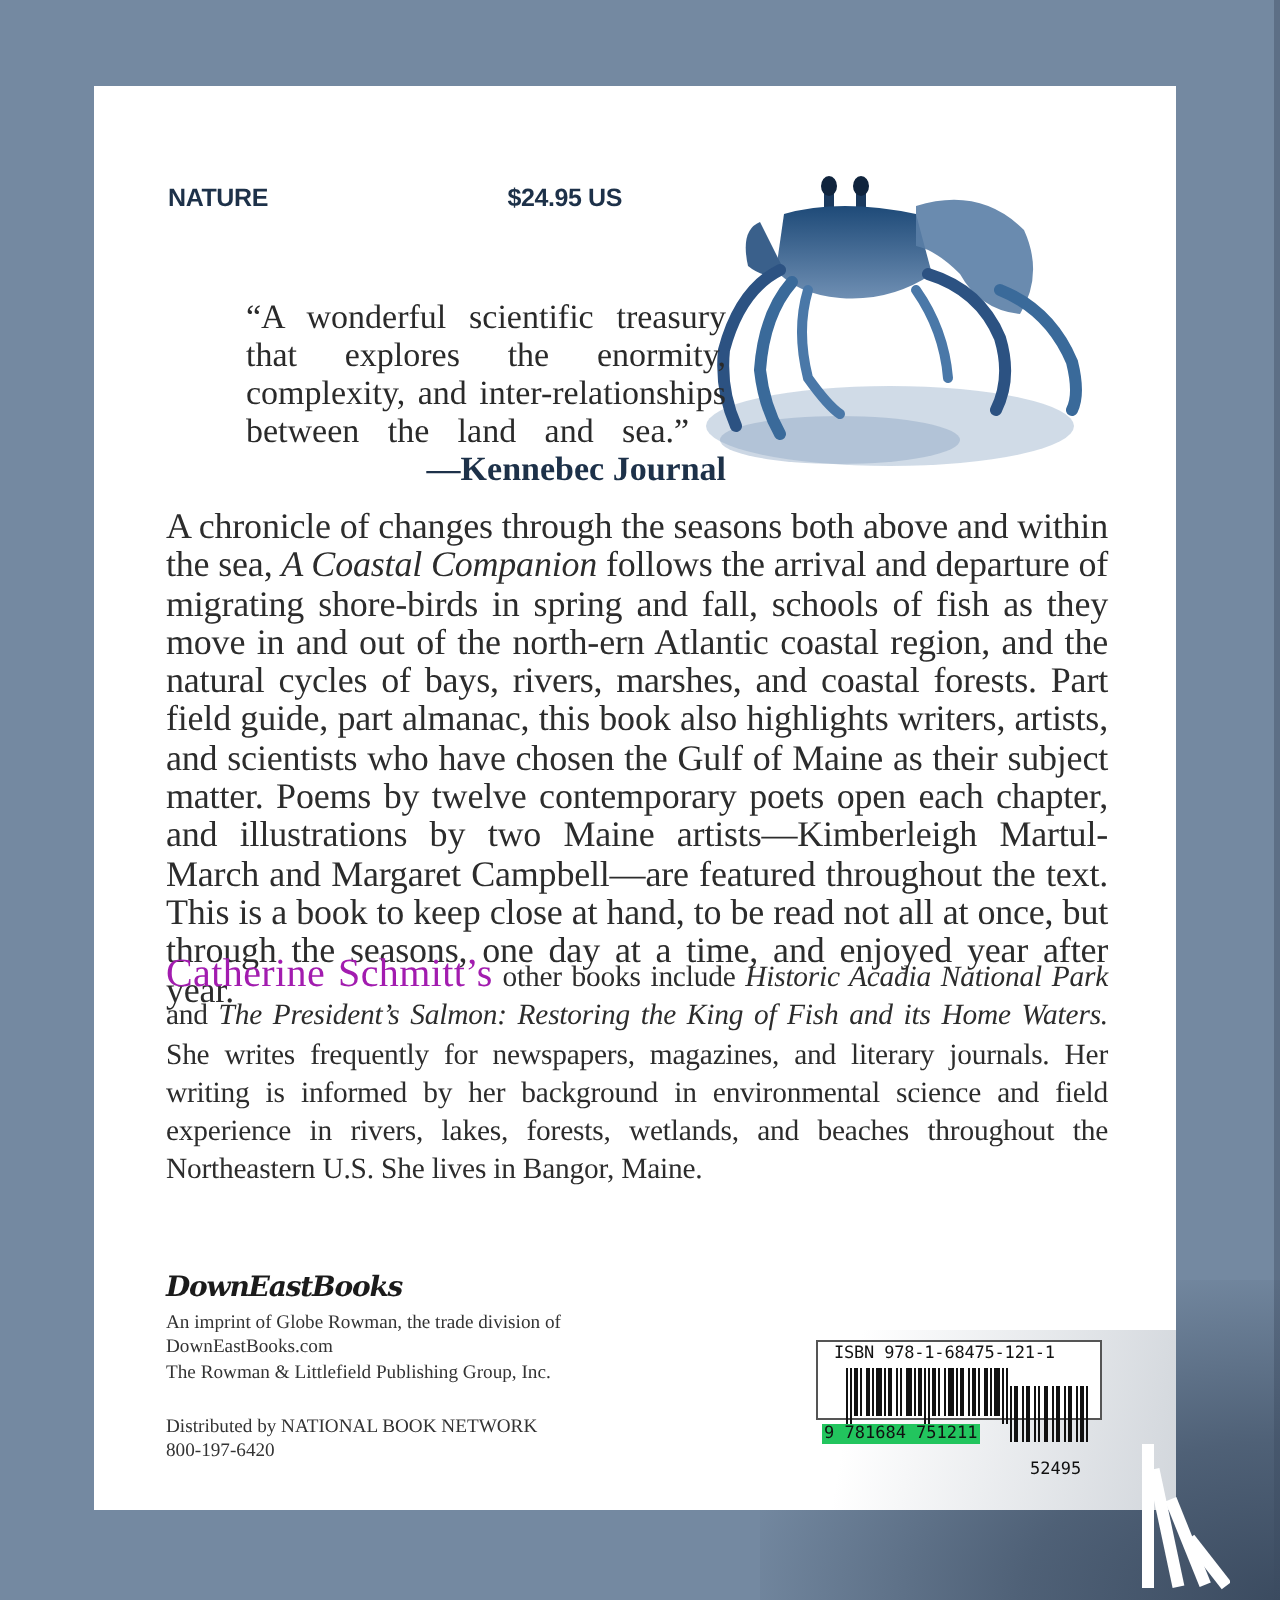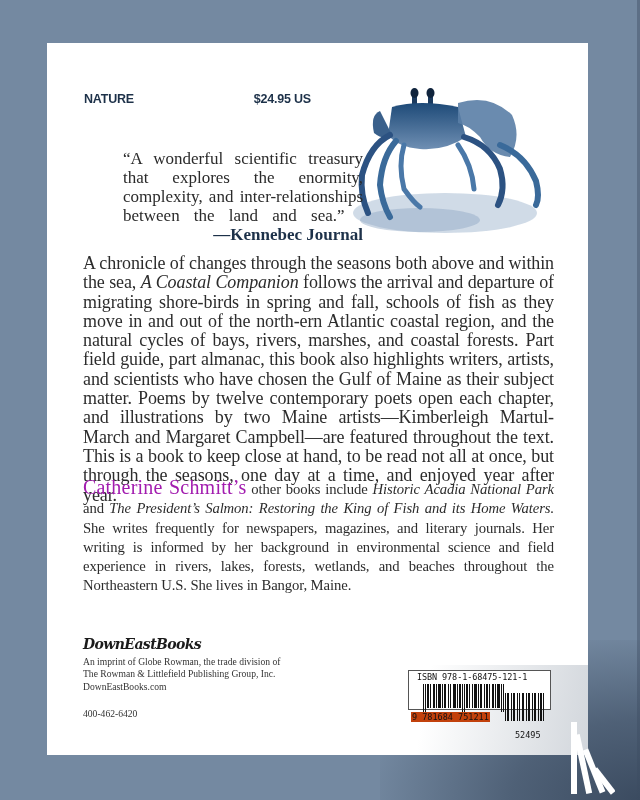--- a/index.html
+++ b/index.html
@@ -74,21 +74,21 @@
     border: 1px solid #555; background: #fff; box-sizing: border-box;
     font-family: "DejaVu Sans Mono", "Liberation Mono", monospace;
   }
   .isbn-line {
     position: absolute; left: 8px; top: 1px; font-size: 8.5px; color: #111; letter-spacing: -0.1px; white-space: nowrap;
   }
   .bars-main { position: absolute; left: 14px; top: 13px; width: 82px; height: 28px; }
   .bars-addon { position: absolute; left: 96px; top: 22px; width: 40px; height: 28px; }
   .addon-num { position: absolute; left: 106px; top: 11px; font-size: 8.5px; color: #111; margin-top: 48px; }
   .ean-num {
-    position: absolute; left: 2px; top: 41px; font-size: 8.5px; color: #111; background: #c2410c; padding: 0 1px; white-space: nowrap;
+    position: absolute; left: 2px; top: 41px; font-size: 8.5px; color: #111; background: #22c55e; padding: 0 1px; white-space: nowrap;
   }
 
   .brand-logo { position: absolute; left: 565px; top: 718px; width: 50px; height: 80px; }
 </style>
 </head>
 <body>
 
 <div class="edge-line"></div>
 <div class="corner-shade"></div>
 
@@ -134,25 +134,26 @@
     <span class="quote-src">—Kennebec Journal</span>
   </div>
 
   <div class="desc"><span>A chronicle of changes through the seasons both above and within the sea, </span><i>A Coastal Companion</i><span> follows the arrival and departure of migrating shore-birds in spring and fall, schools of fish as they move in and out of the north-ern Atlantic coastal region, and the natural cycles of bays, rivers, marshes, and coastal forests. Part field guide, part almanac, this book also highlights writers, artists, and scientists who have chosen the Gulf of Maine as their subject matter. Poems by twelve contemporary poets open each chapter, and illustrations by two Maine artists—Kimberleigh Martul-March and Margaret Campbell—are featured throughout the text. This is a book to keep close at hand, to be read not all at once, but through the seasons, one day at a time, and enjoyed year after year.</span></div>
 
   <div class="bio"><span class="author">Catherine Schmitt’s</span><span> other books include </span><i>Historic Acadia National Park</i><span> and </span><i>The President’s Salmon: Restoring the King of Fish and its Home Waters.</i><span> She writes frequently for newspapers, magazines, and literary journals. Her writing is informed by her background in environmental science and field experience in rivers, lakes, forests, wetlands, and beaches throughout the Northeastern U.S. She lives in Bangor, Maine.</span></div>
 
   <div class="publisher-logo">DownEastBooks</div>
   <div class="imprint">
     <div>An imprint of Globe Rowman, the trade division of</div>
+    <div>DownEastBooks.com</div>
     <div>The Rowman &amp; Littlefield Publishing Group, Inc.</div>
-    <div>DownEastBooks.com</div>
   </div>
   <div class="distrib">
-    <div>400-462-6420</div>
+    <div>Distributed by NATIONAL BOOK NETWORK</div>
+    <div>800-197-6420</div>
   </div>
 
   <div class="page-fade"></div>
 
   <div class="barcode-box">
     <div class="isbn-line">ISBN 978-1-68475-121-1</div>
     <svg class="bars-main" viewBox="0 0 82 28" preserveAspectRatio="none">
       <g fill="#111">
         <rect x="0" y="0" width="1" height="28"></rect>
           <rect x="2" y="0" width="1" height="28"></rect>

